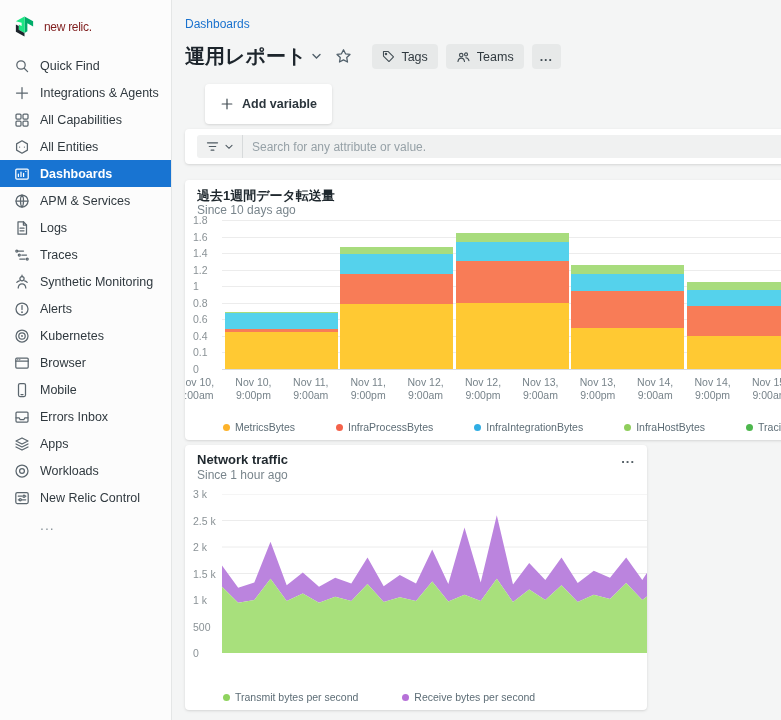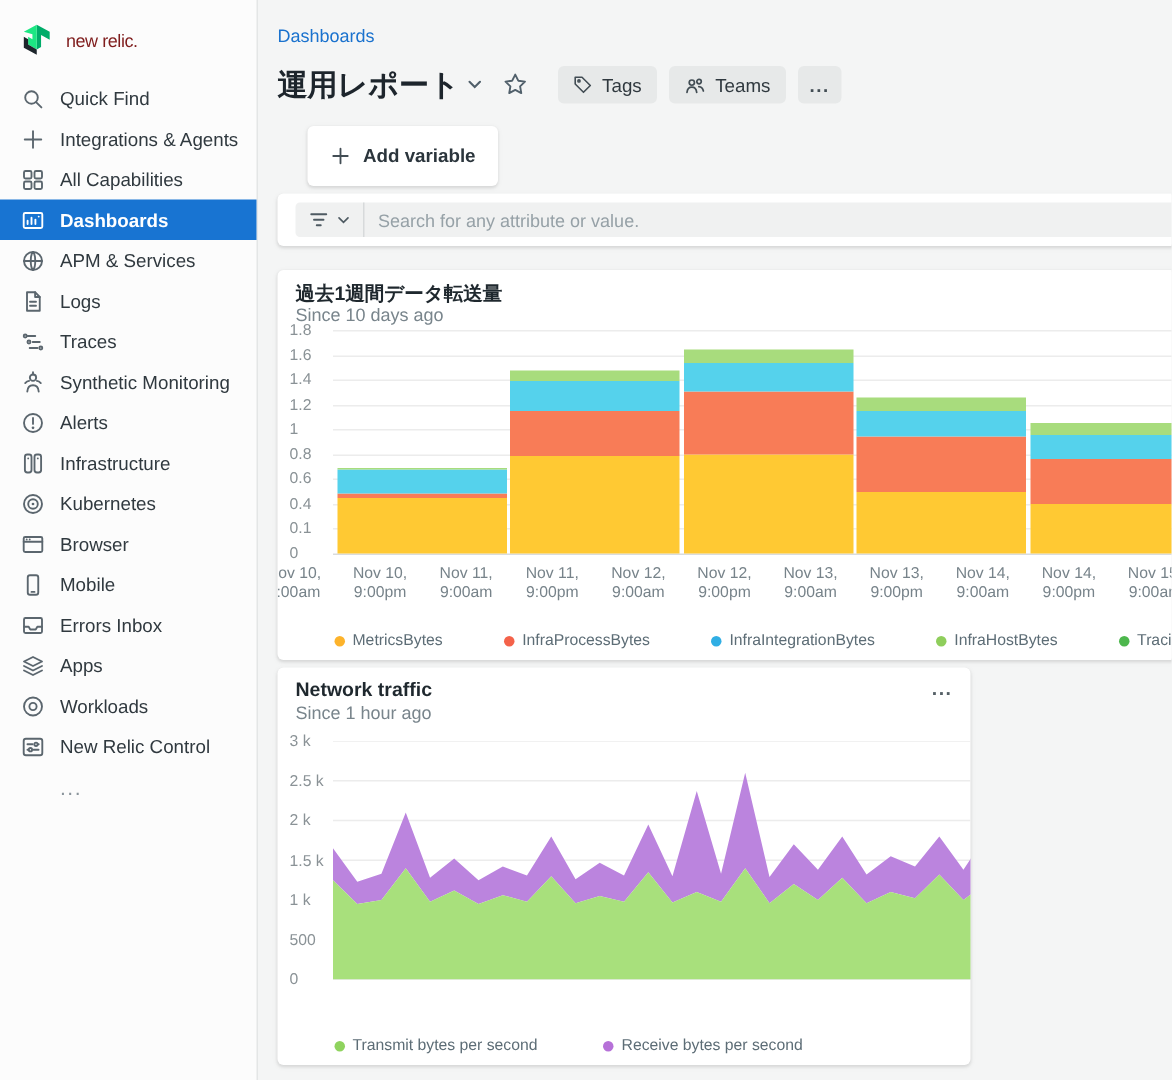--- a/index.html
+++ b/index.html
@@ -99,20 +99,29 @@
         <span class="nav-icon">
           <svg width="16" height="16" viewBox="0 0 16 16" fill="none" stroke="currentColor" stroke-width="1.25" stroke-linecap="round" stroke-linejoin="round">
             <rect x="2" y="2" width="5" height="5" rx="1"></rect>
             <rect x="9" y="2" width="5" height="5" rx="1"></rect>
             <rect x="2" y="9" width="5" height="5" rx="1"></rect>
             <rect x="9" y="9" width="5" height="5" rx="1"></rect>
           </svg>
         </span>
         <span class="nav-label">All Capabilities</span>
       </div>
+      <div class="nav-item">
+        <span class="nav-icon">
+          <svg width="16" height="16" viewBox="0 0 16 16" fill="none" stroke="currentColor" stroke-width="1.25" stroke-linecap="round" stroke-linejoin="round">
+            <path d="M8 1.8 13.4 4.9v6.2L8 14.2 2.6 11.1V4.9Z"></path>
+            <path d="M5.6 8h.01M10.4 8h.01"></path>
+          </svg>
+        </span>
+        <span class="nav-label">All Entities</span>
+      </div>
       <div class="nav-item selected">
         <span class="nav-icon">
           <svg width="16" height="16" viewBox="0 0 16 16" fill="none" stroke="currentColor" stroke-width="1.25" stroke-linecap="round" stroke-linejoin="round">
             <rect x="1.8" y="3" width="12.4" height="10" rx="1"></rect>
             <path d="M4.4 10.4V8.2M7 10.4V6.2M9.6 10.4V7.4M11.8 5.4h.01"></path>
           </svg>
         </span>
         <span class="nav-label">Dashboards</span>
       </div>
       <div class="nav-item">
@@ -155,30 +164,20 @@
       </div>
       <div class="nav-item">
         <span class="nav-icon">
           <svg width="16" height="16" viewBox="0 0 16 16" fill="none" stroke="currentColor" stroke-width="1.25" stroke-linecap="round" stroke-linejoin="round">
             <circle cx="8" cy="8" r="6"></circle>
             <path d="M8 4.6v4"></path>
             <path d="M8 11.2h.01" stroke-width="1.8"></path>
           </svg>
         </span>
         <span class="nav-label">Alerts</span>
-      </div>
-      <div class="nav-item">
-        <span class="nav-icon">
-          <svg width="16" height="16" viewBox="0 0 16 16" fill="none" stroke="currentColor" stroke-width="1.25" stroke-linecap="round" stroke-linejoin="round">
-            <rect x="2.6" y="2" width="4.4" height="12" rx="1.6"></rect>
-            <rect x="9" y="2" width="4.4" height="12" rx="1.6"></rect>
-            <path d="M4.8 4.6h.01M11.2 4.6h.01"></path>
-          </svg>
-        </span>
-        <span class="nav-label">Infrastructure</span>
       </div>
       <div class="nav-item">
         <span class="nav-icon">
           <svg width="16" height="16" viewBox="0 0 16 16" fill="none" stroke="currentColor" stroke-width="1.25" stroke-linecap="round" stroke-linejoin="round">
             <circle cx="8" cy="8" r="6"></circle>
             <circle cx="8" cy="8" r="3.2"></circle>
             <path d="M8 8h.01" stroke-width="1.8"></path>
           </svg>
         </span>
         <span class="nav-label">Kubernetes</span>

